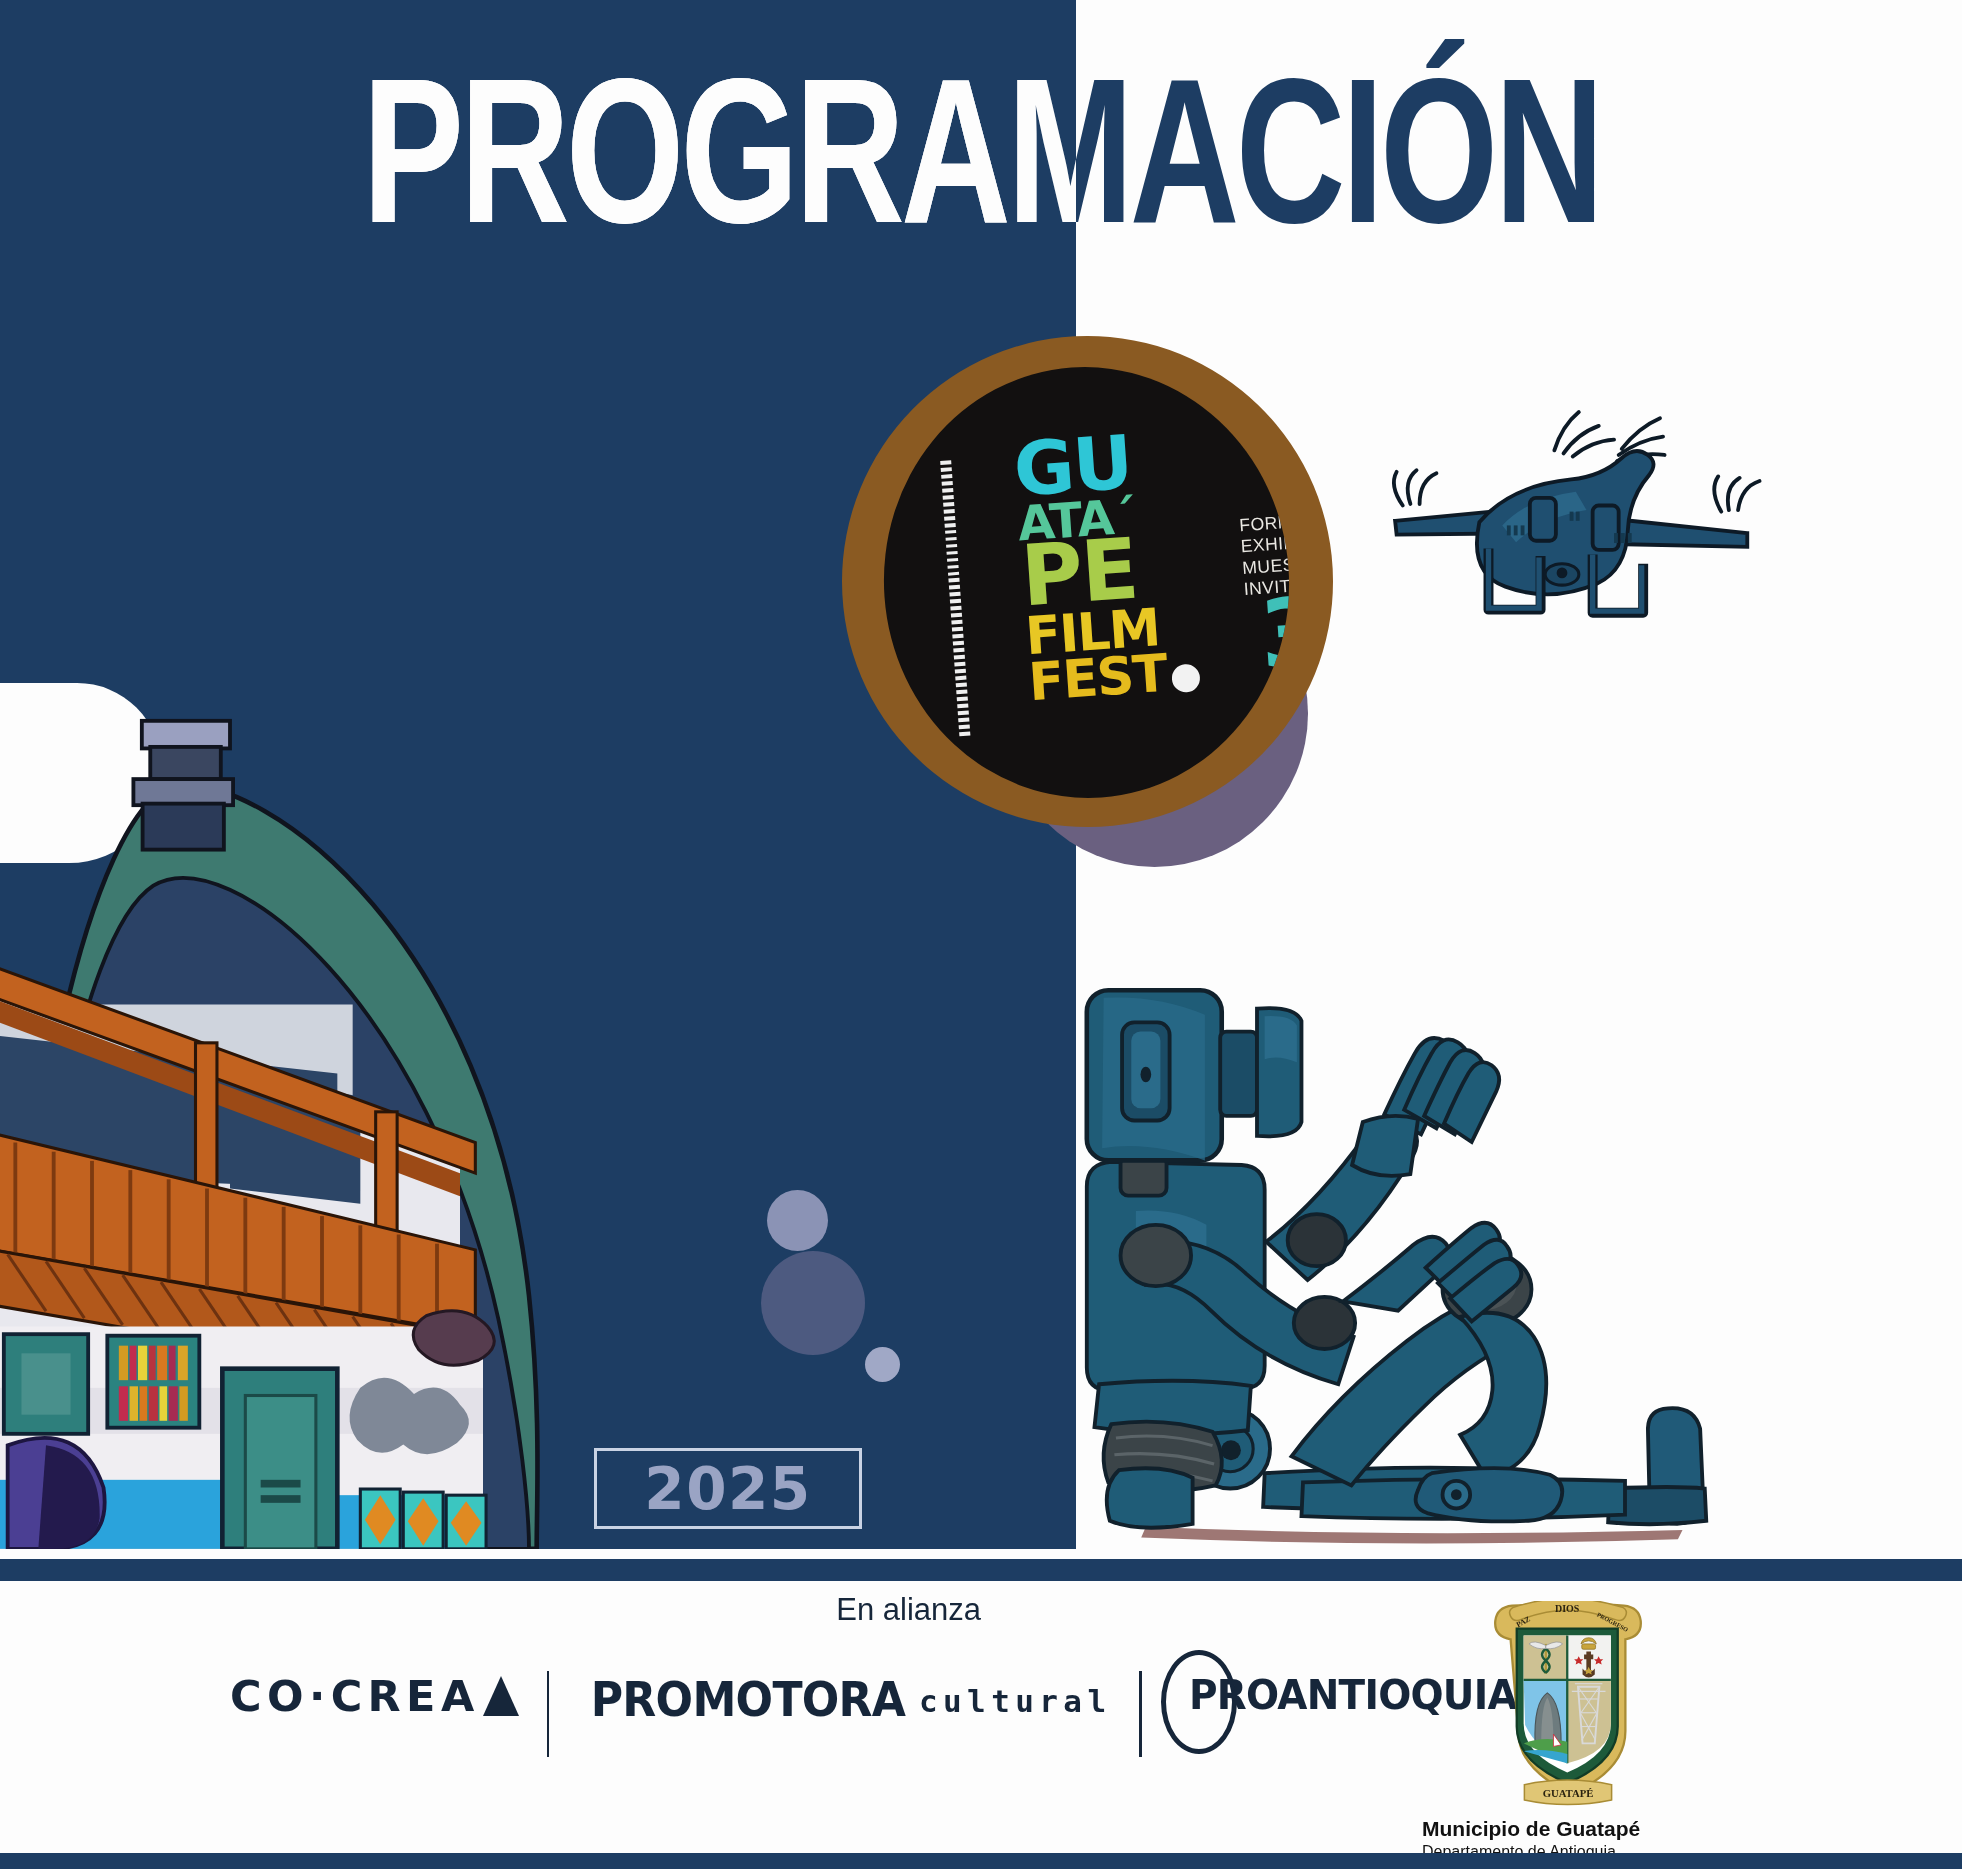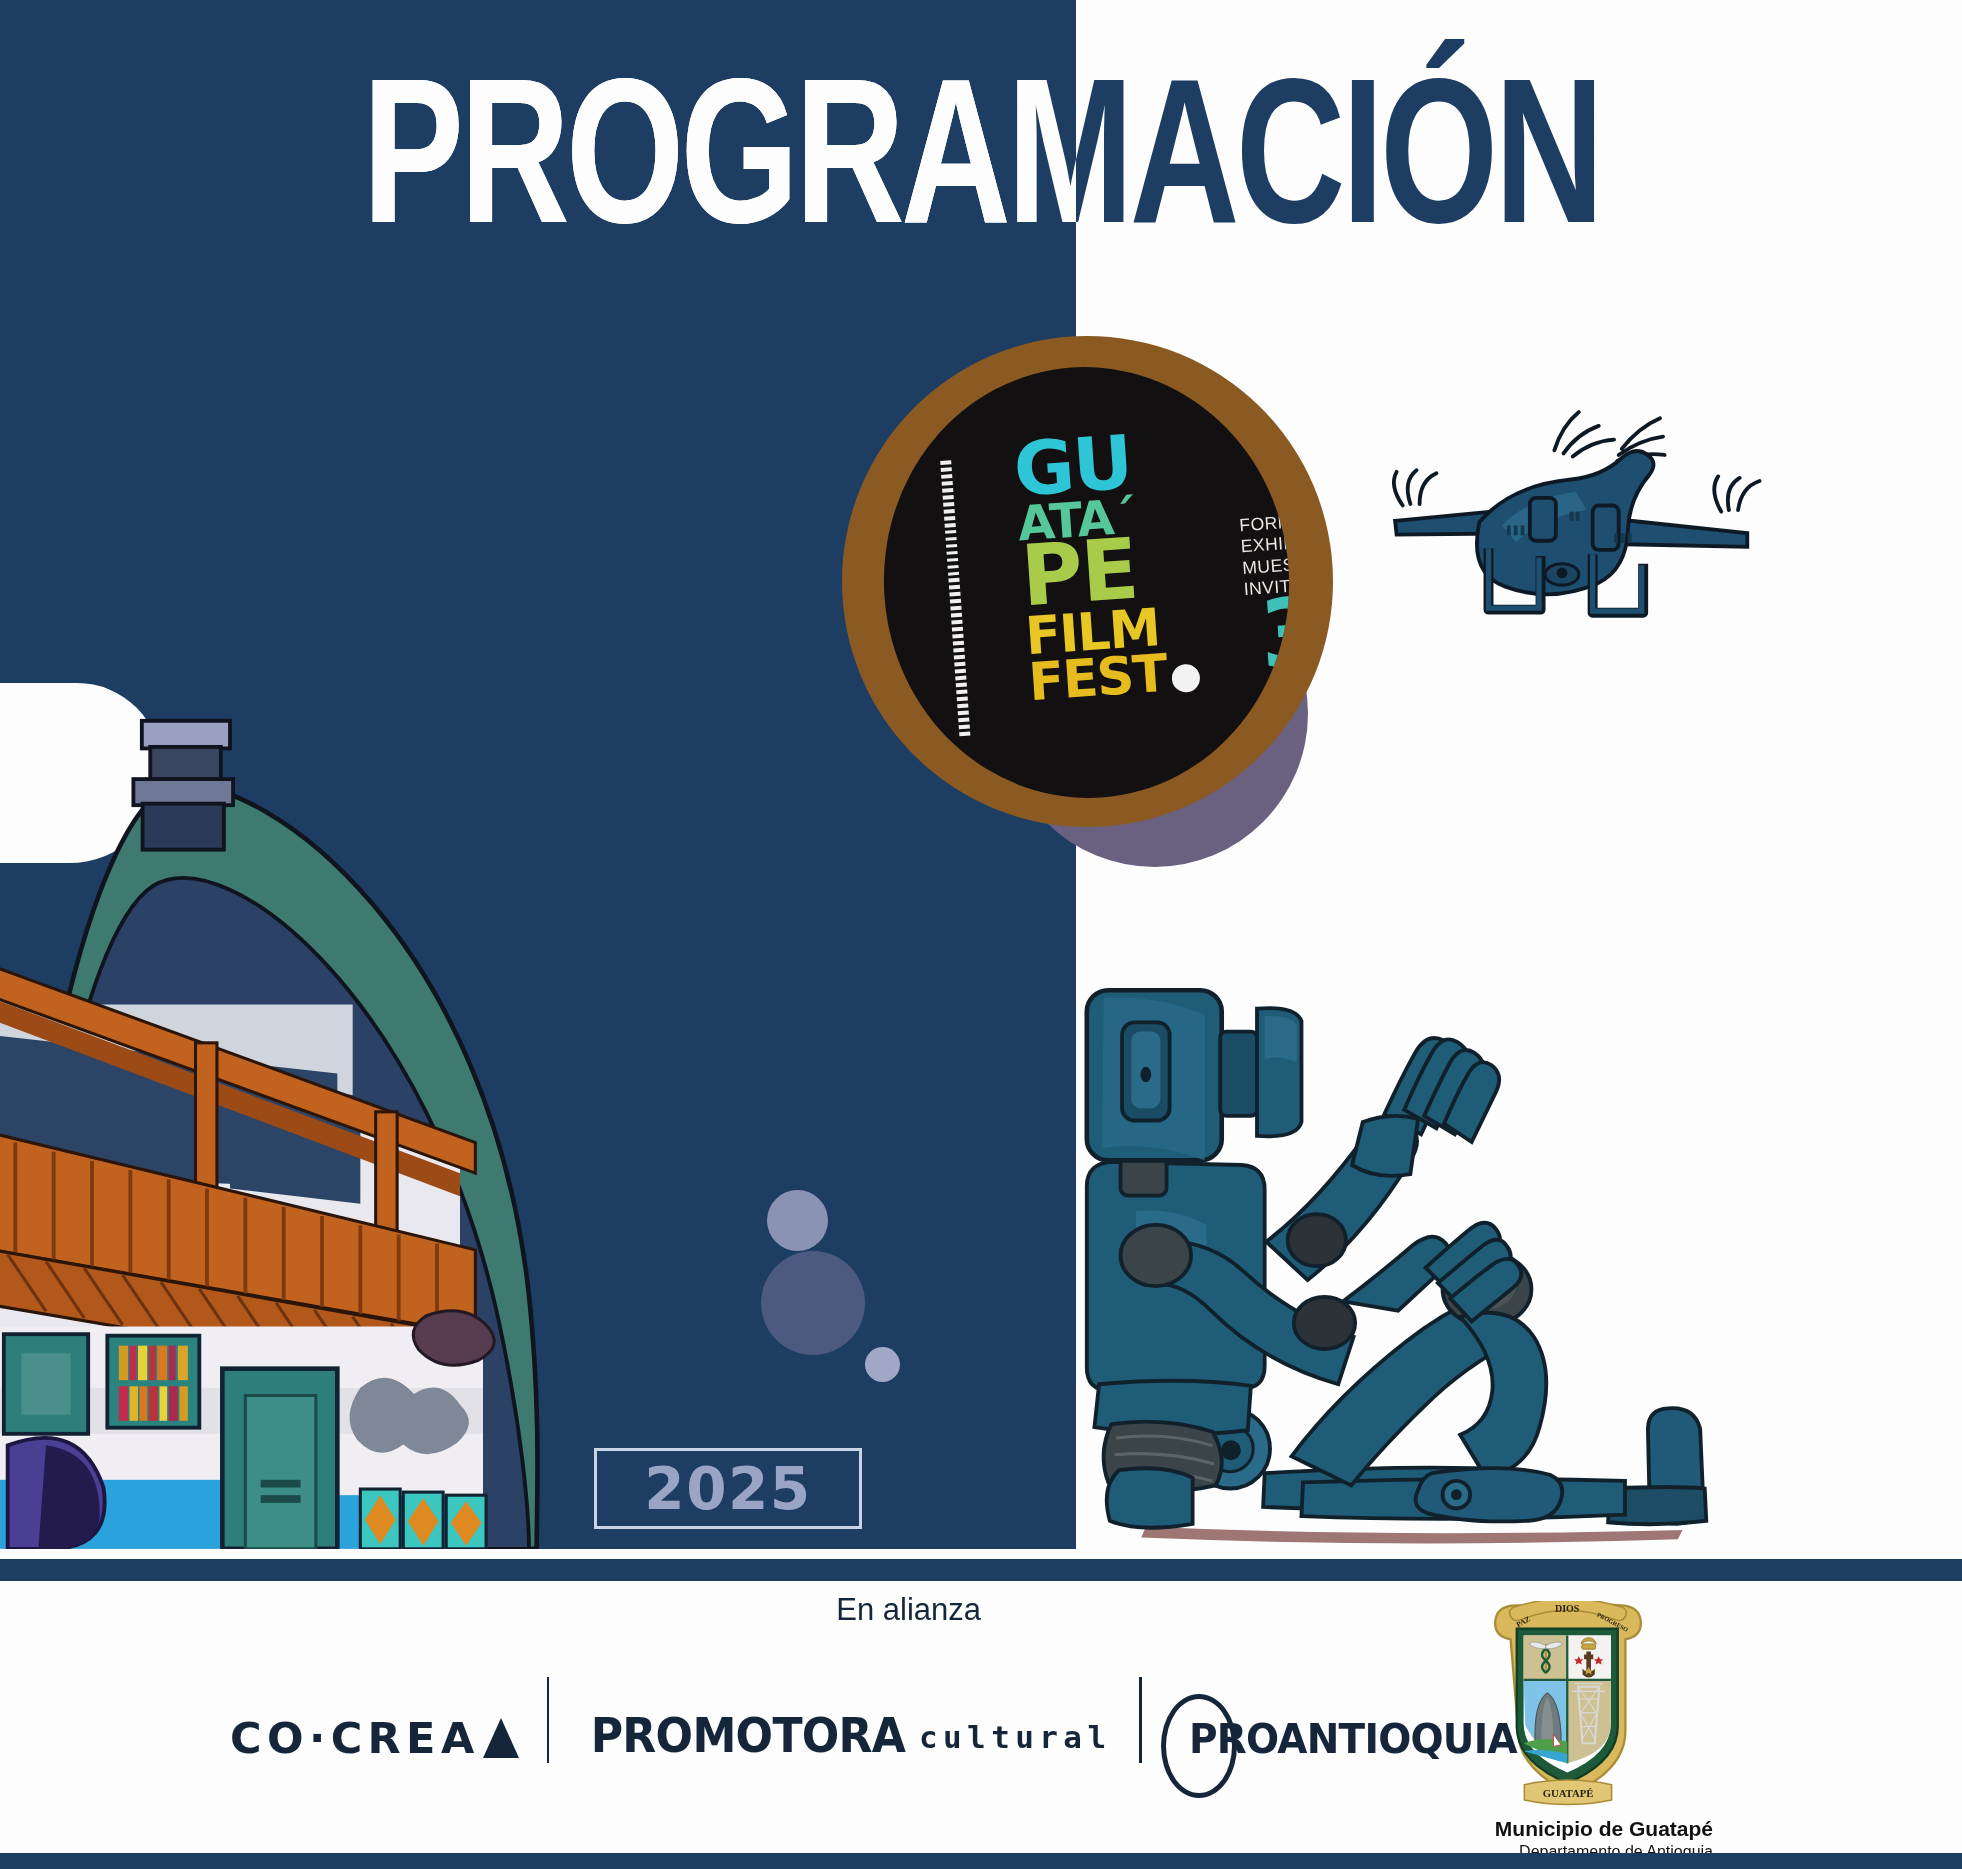--- a/index.html
+++ b/index.html
@@ -140,21 +140,21 @@
   
   .building{position:absolute;left:0px;top:713px;width:552px;height:836px;}
 
   
   .footer{
     position:absolute;left:0;top:1581px;width:1963px;height:272px;
     background:#fdfdfd;
   }
   .sponsor-row{
     position:absolute;left:230px;top:90px;height:92px;
-    display:flex;align-items:flex-end;
+    display:flex;align-items:flex-start;
   }
   .cocrea{
     font-family:"DejaVu Sans", sans-serif;font-weight:bold;
     font-size:43px;color:#16263a;letter-spacing:5.4px;
     display:flex;align-items:center;
   }
   .cocrea .tri{
     display:inline-block;width:0;height:0;margin-left:3.1px;
     border-left:18.4px solid transparent;border-right:18.4px solid transparent;
     border-bottom:40px solid #16263a;
@@ -182,21 +182,21 @@
     position:absolute;left:-9.2px;top:-21.5px;width:66px;height:94px;
     border:5.4px solid #16263a;border-radius:50%;
   }
   .proantioquia .pa-text{
     font-family:"DejaVu Sans", sans-serif;font-weight:bold;font-size:41px;
     color:#16263a;letter-spacing:-0.8px;transform:scaleX(0.95);
     padding-left:10.7px;
   }
   .crest{position:absolute;left:1480px;top:1601px;width:176px;height:222px;}
   .crest-cap{
-    position:absolute;left:1422px;top:1817px;width:291px;text-align:right;
+    position:absolute;left:1422px;top:1817px;width:291px;text-align:left;
     font-family:"Liberation Sans", sans-serif;color:#111;
   }
   .crest-cap .c1{font-weight:bold;font-size:21px;}
   .crest-cap .c2{font-size:16px;margin-top:2.3px;}
 </style>
 </head>
 <body>
 
 <div id="poster">
 

